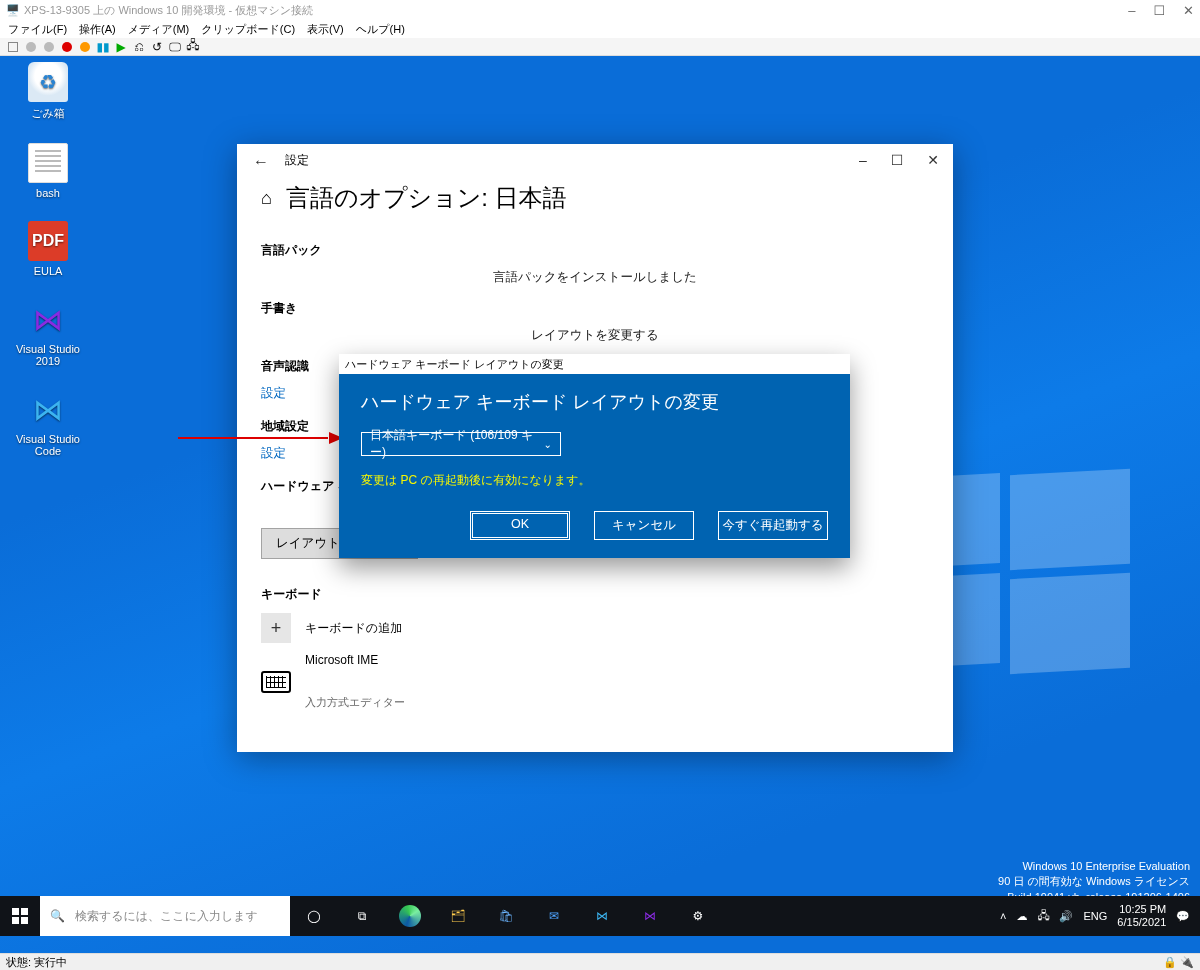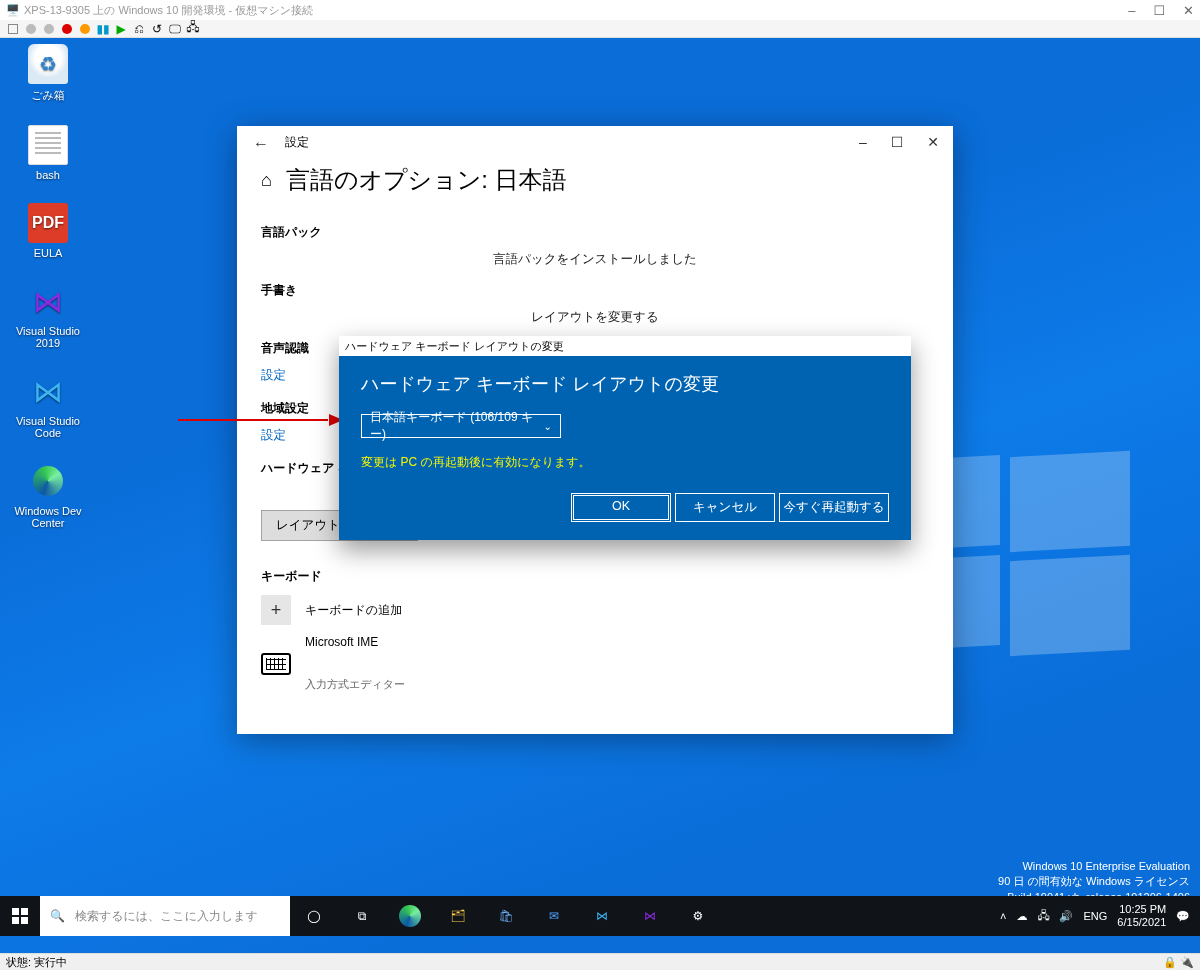--- a/index.html
+++ b/index.html
@@ -74,28 +74,28 @@
 .link{color:#0067c0;font-size:12.5px;cursor:pointer;margin:8px 0 16px;}
 .btn-change{display:inline-block;background:#ddd;border:1px solid #a3a3a3;padding:6px 14px;font-size:12.5px;cursor:pointer;}
 .addkb{display:flex;align-items:center;gap:14px;margin:10px 0;}
 .addkb .plus{width:30px;height:30px;background:#e6e6e6;display:flex;align-items:center;justify-content:center;font-size:18px;color:#333;}
 .ime-row{display:flex;align-items:center;gap:14px;margin-top:8px;}
 .ime-row .kbicon{width:30px;height:22px;border:2px solid #000;border-radius:3px;position:relative;}
 .ime-row .kbicon:after{content:"";position:absolute;inset:3px;background:repeating-linear-gradient(90deg,#000 0 1px,transparent 1px 4px),repeating-linear-gradient(0deg,#000 0 1px,transparent 1px 5px);}
 .ime-sub{font-size:11px;color:#666;margin-top:28px;}
 
 
-.dialog{position:absolute;left:339px;top:298px;width:572px;background:#0063b1;color:#fff;box-shadow:0 10px 24px rgba(0,0,0,.4);}
+.dialog{position:absolute;left:339px;top:298px;width:511px;background:#0063b1;color:#fff;box-shadow:0 10px 24px rgba(0,0,0,.4);}
 .dialog-titlebar{background:#fff;color:#000;height:20px;font-size:11px;display:flex;align-items:center;padding:0 6px;}
 .dialog-body{padding:16px 22px 18px;}
 .dialog-h{font-size:18px;font-weight:400;margin-bottom:18px;}
 .combo{width:200px;height:24px;border:1px solid #fff;display:flex;align-items:center;padding:0 8px;font-size:12px;justify-content:space-between;background:#0063b1;}
 .combo .chev{font-size:10px;}
 .warn{color:#f6f600;font-size:12px;margin-top:16px;}
-.dialog-buttons{display:flex;justify-content:flex-end;gap:4px;margin-top:22px;}
+.dialog-buttons{display:flex;justify-content:flex-end;gap:24px;margin-top:22px;}
 .dbtn{border:1px solid #fff;padding:5px 0;width:100px;text-align:center;font-size:12.5px;cursor:pointer;background:#0063b1;}
 .dbtn.primary{outline:1px solid #fff;outline-offset:-3px;}
 
 
 .arrow{position:absolute;left:178px;top:376px;width:165px;height:12px;}
 .arrow-line{position:absolute;left:0;top:5px;width:150px;height:1.5px;background:#d00;}
 .arrow-head{position:absolute;right:0;top:0;width:0;height:0;border-left:14px solid #d00;border-top:6px solid transparent;border-bottom:6px solid transparent;}
 
 .micon{font-family:"Segoe UI Symbol",sans-serif;}
 </style>
@@ -107,20 +107,28 @@
   <div class="host-titlebar">
     <span class="icon micon">🖥️</span>
     <span class="title">XPS-13-9305 上の Windows 10 開発環境  - 仮想マシン接続</span>
     <span class="winctl">
       <span>–</span>
       <span>☐</span>
       <span>✕</span>
     </span>
   </div>
 
+  <div class="host-menubar">
+    <span>ファイル(F)</span>
+    <span>操作(A)</span>
+    <span>メディア(M)</span>
+    <span>クリップボード(C)</span>
+    <span>表示(V)</span>
+    <span>ヘルプ(H)</span>
+  </div>
 
   <div class="host-toolbar">
     <span class="tbtn">
         <span class="mini-rect"></span>
       </span>
     <span class="tbtn">
         <span class="dot dot-gray"></span>
       </span>
     <span class="tbtn">
         <span class="dot dot-gray"></span>
@@ -162,26 +170,20 @@
         <div class="ibox pdf">PDF</div>
         <span>EULA</span>
       </div>
       <div class="dicon">
         <div class="ibox vs vs-purple micon">⋈</div>
         <span>Visual Studio 2019</span>
       </div>
       <div class="dicon">
         <div class="ibox vs vs-blue micon">⋈</div>
         <span>Visual Studio Code</span>
-      </div>
-      <div class="dicon">
-        <div class="ibox edge">
-            <div class="edge-circle"></div>
-          </div>
-        <span>Windows Dev Center</span>
       </div>
     </div>
 
     <div class="eval-watermark">
       <div>Windows 10 Enterprise Evaluation</div>
       <div>90 日 の間有効な Windows ライセンス</div>
       <div>Build 19041.vb_release.191206-1406</div>
     </div>
 
     <div class="settings-window">

